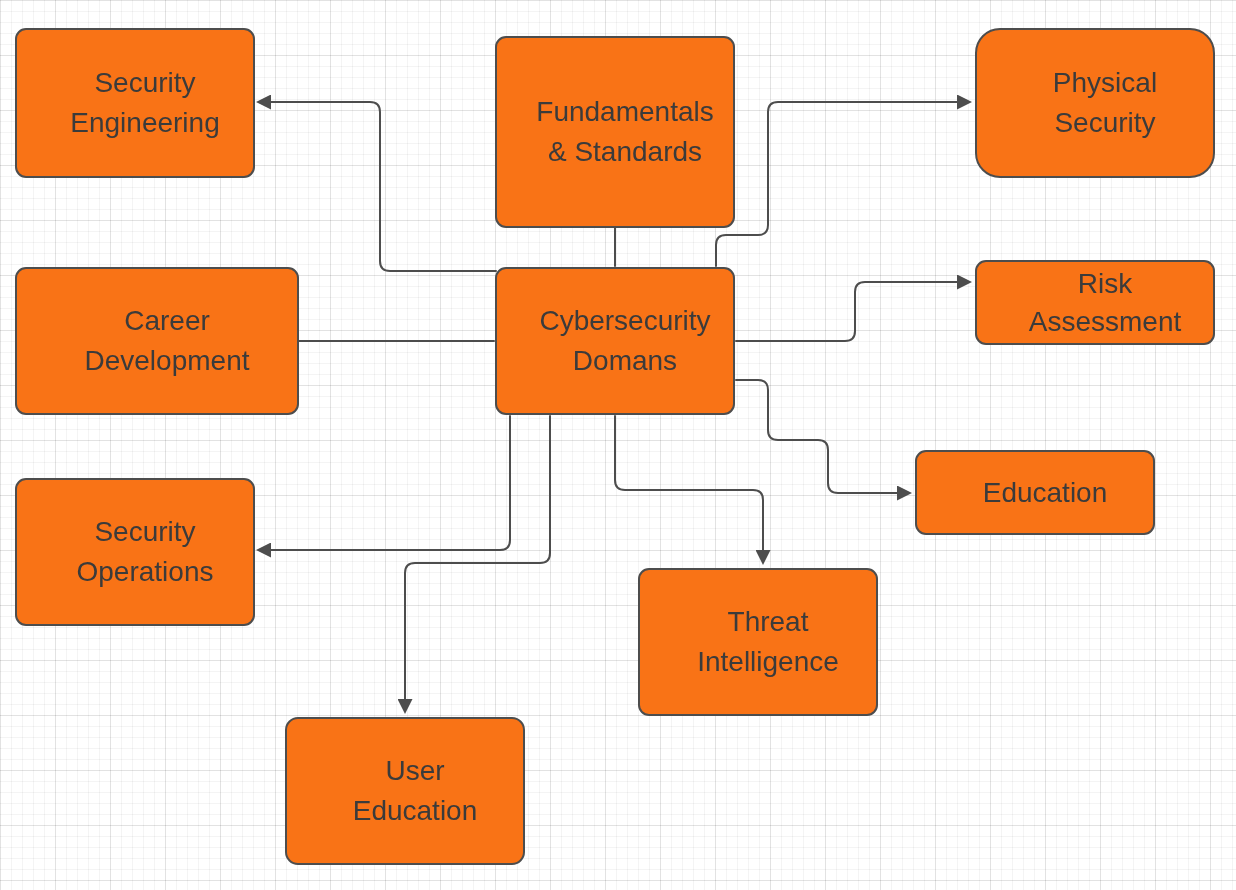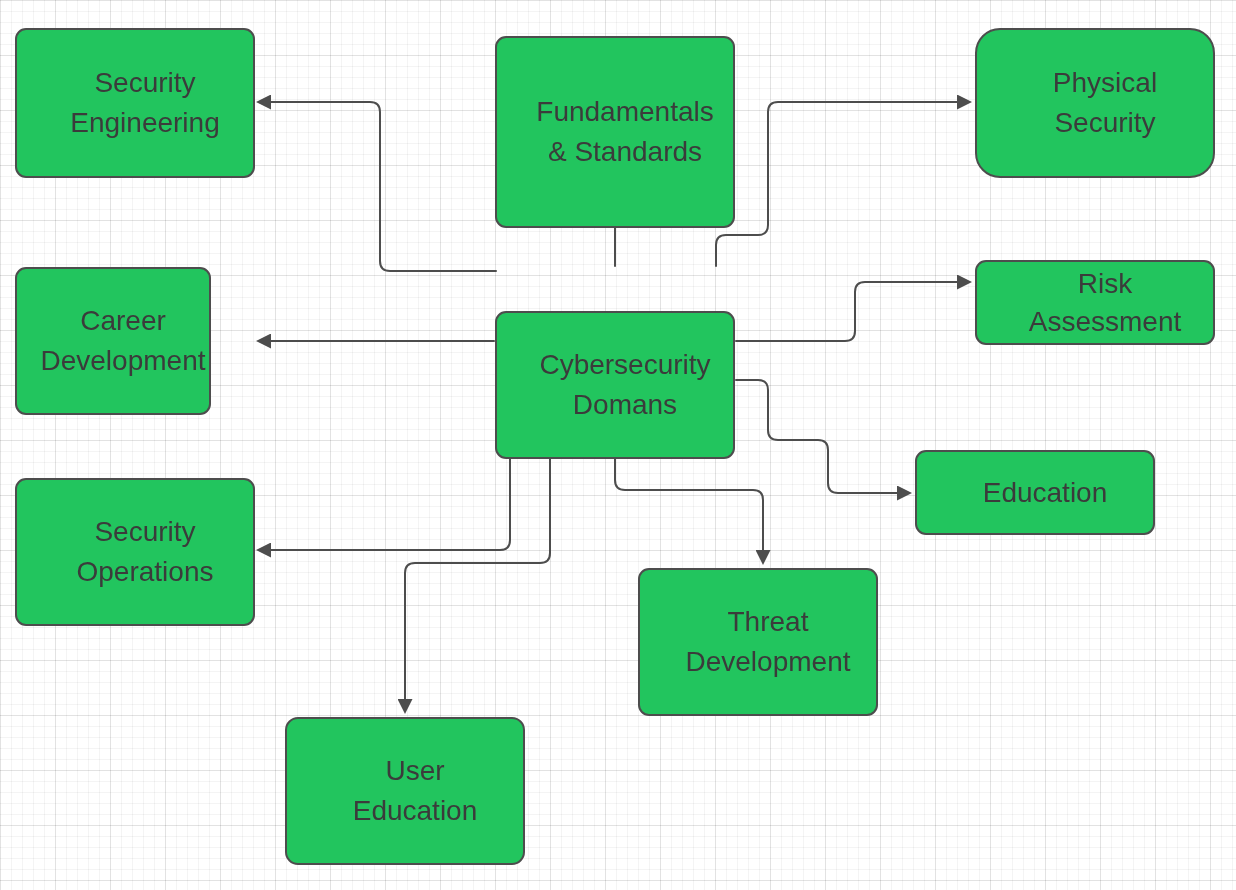--- a/index.html
+++ b/index.html
@@ -23,41 +23,41 @@
   #edge-layer {
     position: absolute;
     left: 0; top: 0;
     width: 1236px;
     height: 890px;
     pointer-events: none;
   }
   .node {
     position: absolute;
     box-sizing: border-box;
-    background: #22c55e;
+    background: #f97316;
     border: 2px solid #4d4d4d;
     border-radius: 11px;
     display: flex;
     align-items: center;
     justify-content: center;
     text-align: center;
     color: #3b3b3b;
     font-size: 28px;
     line-height: 40px;
     padding-left: 20px;
   }
   .node-label {
     white-space: pre-line;
   }
   
   .pos-security-engineering { left: 15px;  top: 28px;  width: 240px; height: 150px; }
   .pos-fundamentals         { left: 495px; top: 36px;  width: 240px; height: 192px; }
   .pos-physical-security    { left: 975px; top: 28px;  width: 240px; height: 150px; border-radius: 25px; }
-  .pos-career-development   { left: 15px;  top: 267px; width: 196px; height: 148px; }
-  .pos-center               { left: 495px; top: 267px; width: 240px; height: 148px; margin-top: 44px; }
+  .pos-career-development   { left: 15px;  top: 267px; width: 284px; height: 148px; }
+  .pos-center               { left: 495px; top: 267px; width: 240px; height: 148px; }
   .pos-risk-assessment      { left: 975px; top: 240px; width: 240px; height: 85px; line-height: 38px; margin-top: 20px; }
   .pos-security-operations  { left: 15px;  top: 478px; width: 240px; height: 148px; }
   .pos-governence           { left: 915px; top: 450px; width: 240px; height: 85px; }
   .pos-threat-intelligence  { left: 638px; top: 568px; width: 240px; height: 148px; }
   .pos-user-education       { left: 285px; top: 717px; width: 240px; height: 148px; border-radius: 13px; }
   .edge {
     fill: none;
     stroke: #4d4d4d;
     stroke-width: 2;
     stroke-linecap: round;
@@ -129,21 +129,21 @@
     <span class="node-label">Security
 Operations</span>
   </div>
 
   <div class="node pos-governence">
     <span class="node-label">Education</span>
   </div>
 
   <div class="node pos-threat-intelligence">
     <span class="node-label">Threat
-Development</span>
+Intelligence</span>
   </div>
 
   <div class="node pos-user-education">
     <span class="node-label">User
 Education</span>
   </div>
 
 </div>
 
 </body></html>

